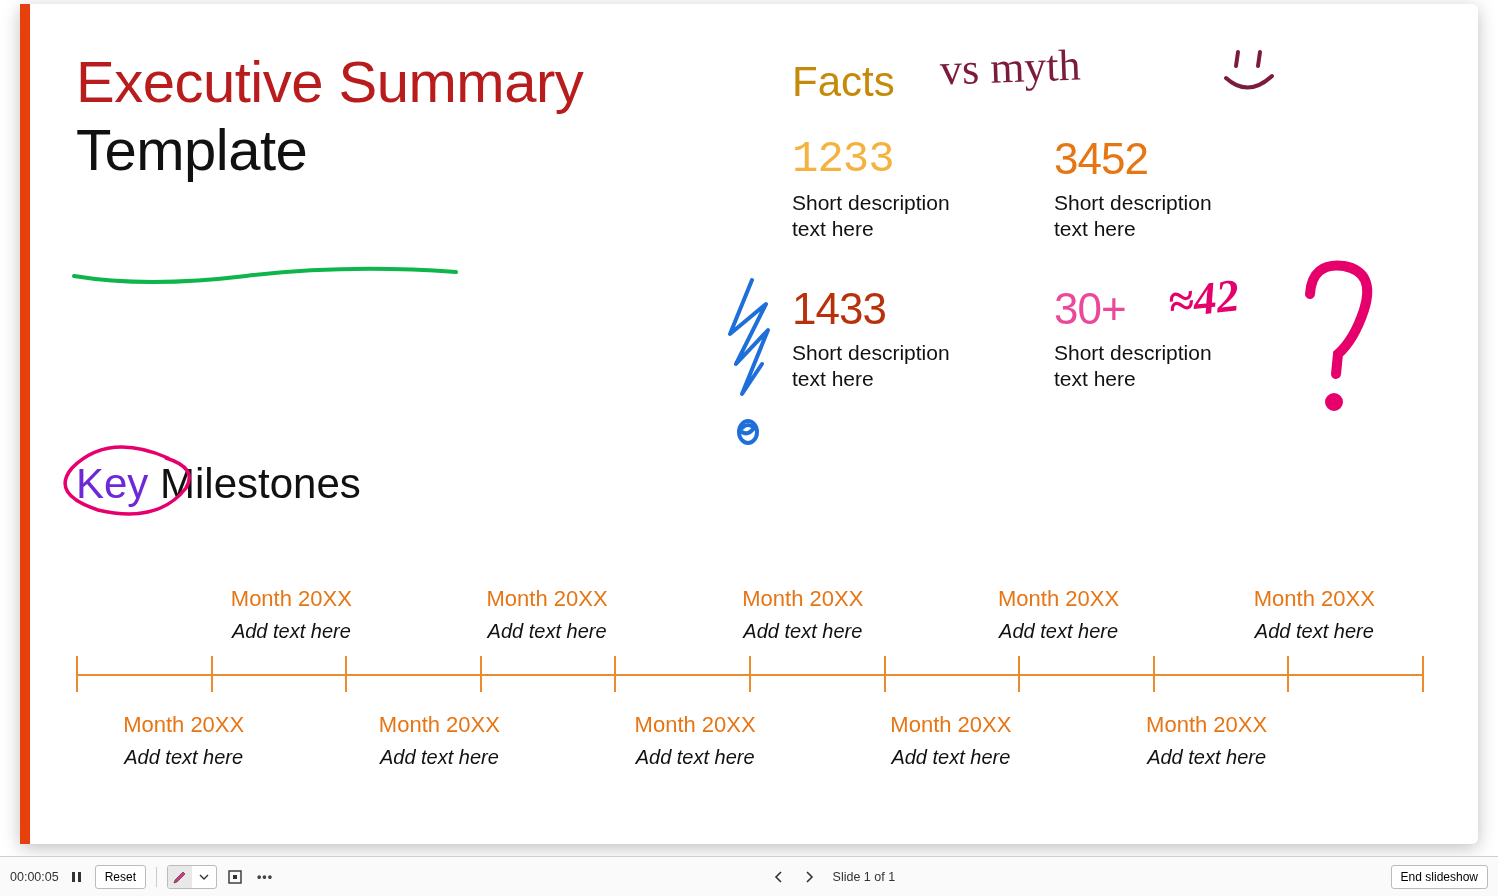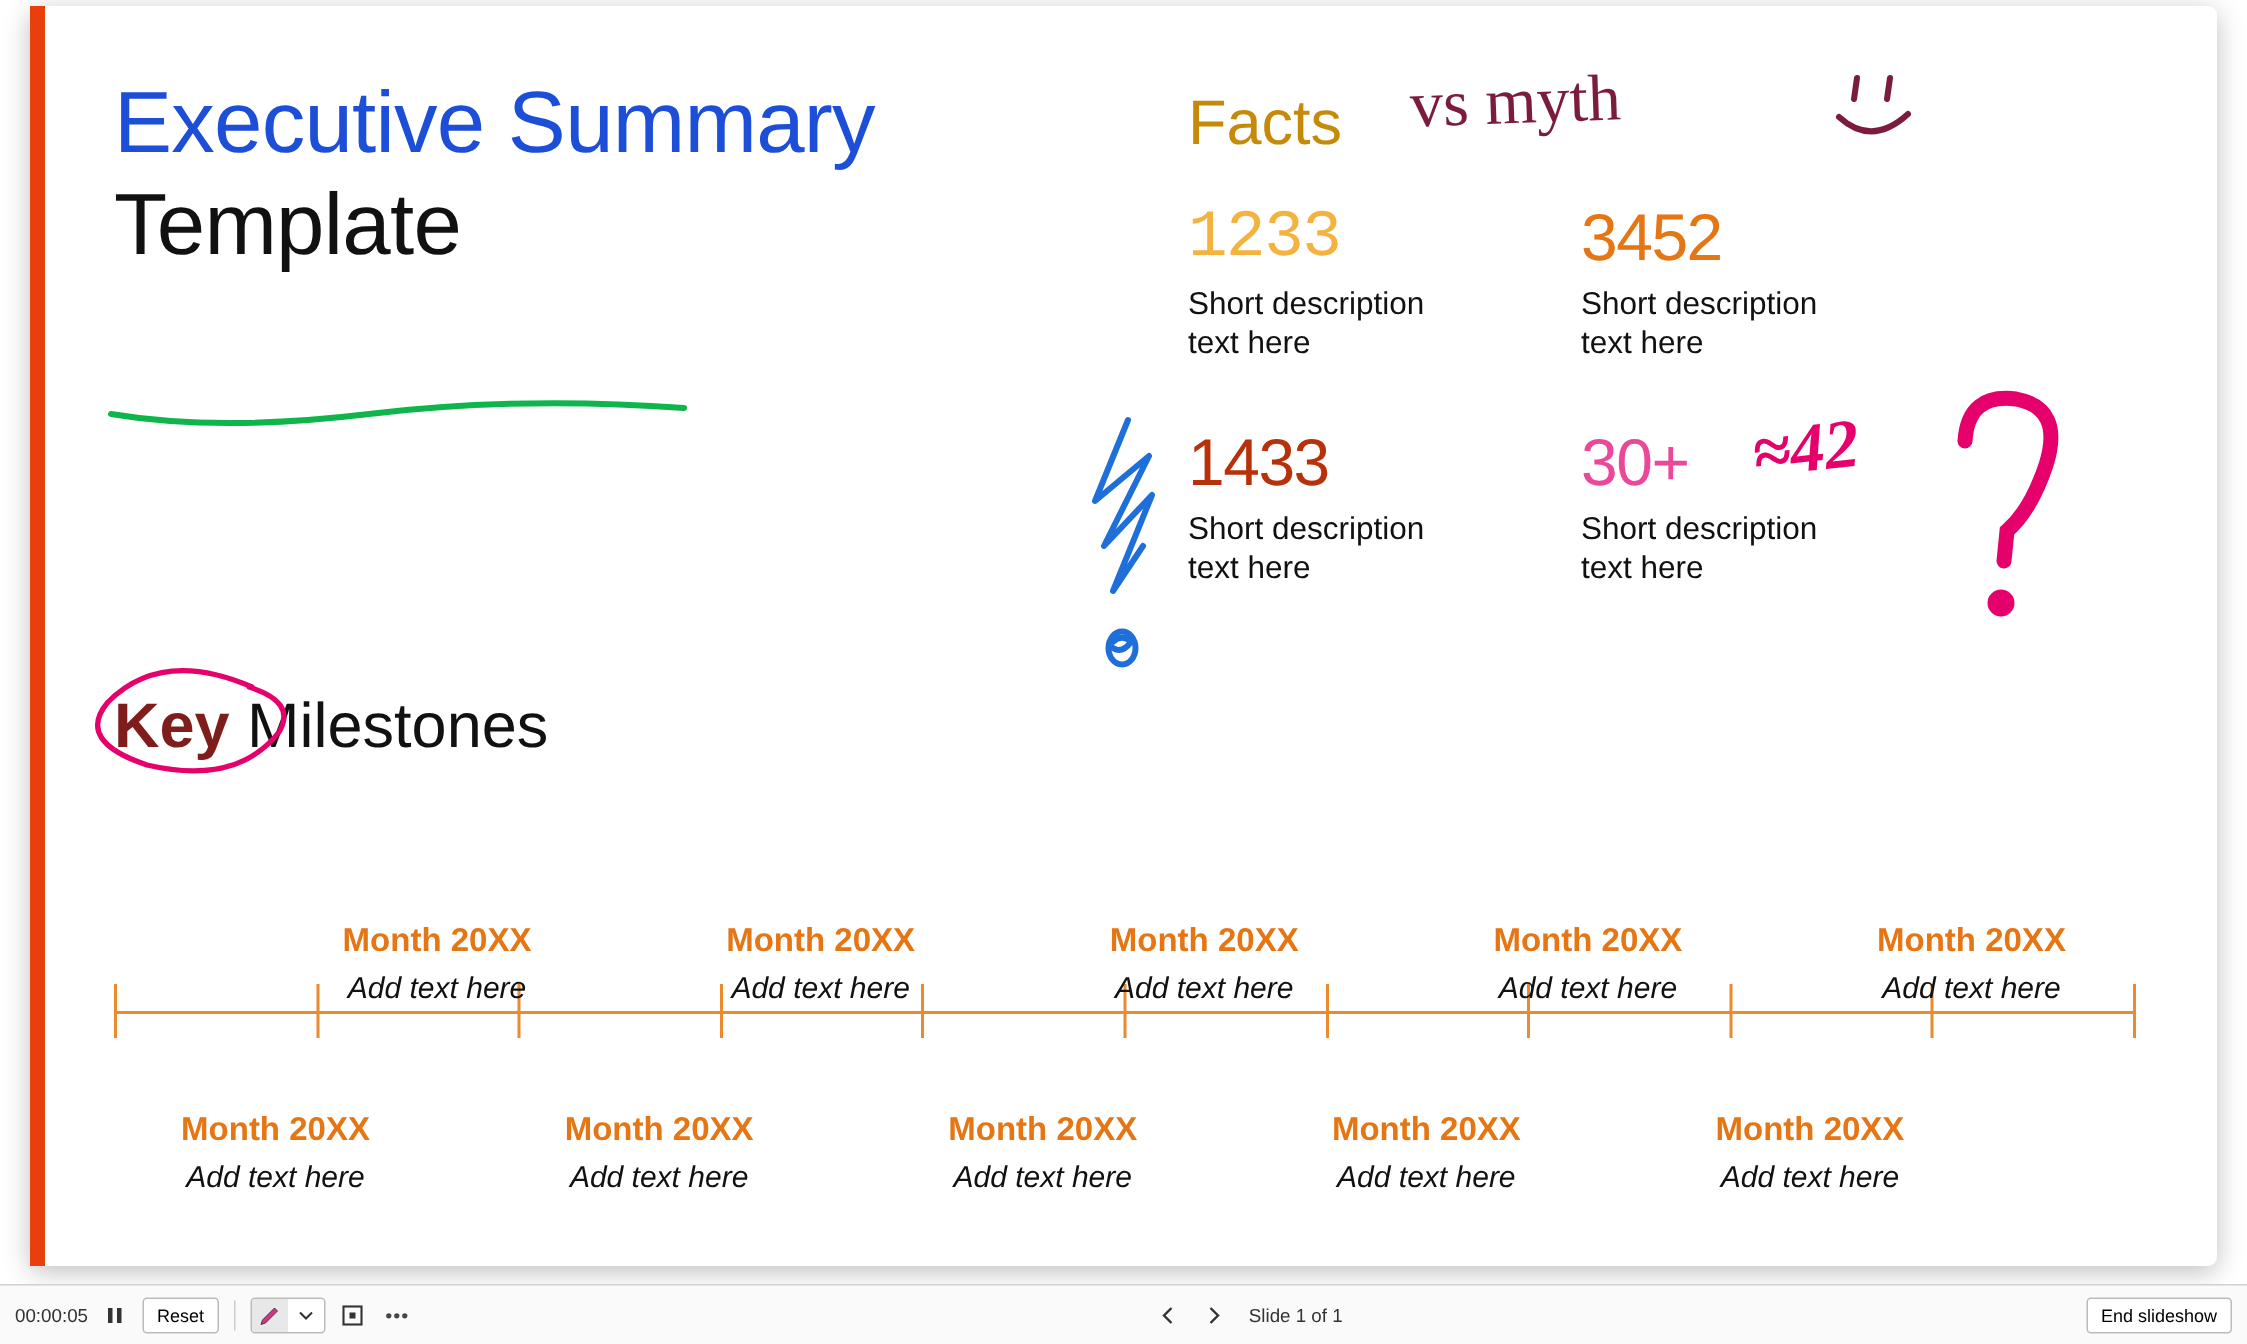--- a/index.html
+++ b/index.html
@@ -18,21 +18,21 @@
     width: 1458px; height: 840px;
     background: #fff;
     border-radius: 6px;
     box-shadow: 0 4px 18px rgba(0,0,0,0.25);
   }
   .orange-bar {
     position: absolute; left: 0; top: 0; bottom: 0; width: 10px;
     background: #e8400c;
   }
   
-  .title1 { position:absolute; left:56px; top:44px; font-size:58px; font-weight:400; color:#1d4ed8; letter-spacing:-0.5px;}
+  .title1 { position:absolute; left:56px; top:44px; font-size:58px; font-weight:400; color:#b91c1c; letter-spacing:-0.5px;}
   .title2 { position:absolute; left:56px; top:112px; font-size:58px; font-weight:400; color:#111; letter-spacing:-0.5px;}
   .subtitle { position:absolute; left:58px; top:232px; font-size:24px; color:#111;}
   .facts-label { position:absolute; left:772px; top:54px; font-size:42px; font-weight:400; color:#c68a0a;}
   
   .ann-vsmyth { position:absolute; left:920px; top:38px; font-size:44px; color:#7a1c3a; font-family:"Comic Sans MS","Bradley Hand",cursive; transform:rotate(-2deg);}
   .ann-smile { position:absolute; left:1200px; top:40px; }
   .ann-underline { position:absolute; left:46px; top:254px; }
   .ann-exclaim { position:absolute; left:692px; top:270px; }
   .ann-approx { position:absolute; left:1148px; top:268px; font-size:46px; color:#e6006b; font-family:"Comic Sans MS",cursive; font-weight:600; font-style:italic; transform:rotate(-6deg);}
   .ann-qmark { position:absolute; left:1270px; top:250px; }
@@ -40,27 +40,27 @@
   
   .fact { position:absolute; width:250px; }
   .fact .num { font-size:44px; font-weight:500; letter-spacing:-1px; }
   .fact .desc { font-size:21px; color:#111; line-height:1.25; margin-top:6px;}
   .f1 { left:772px; top:130px;} .f1 .num{color:#f4b23e;font-family:Liberation Mono, monospace;}
   .f2 { left:1034px; top:130px;} .f2 .num{color:#e67514;}
   .f3 { left:772px; top:280px;} .f3 .num{color:#b7310b;}
   .f4 { left:1034px; top:280px;} .f4 .num{color:#ec4899;}
   
   .km { position:absolute; left:56px; top:456px; font-size:42px; font-weight:400;}
-  .km .k1{color:#7f1d1d;font-weight:bold;} .km .k2{color:#111;}
+  .km .k1{color:#6d28d9;} .km .k2{color:#111;}
   
   .timeline { position:absolute; left:56px; right:56px; top:542px; height:250px; }
   .tl-line { position:absolute; left:0; right:0; top:128px; height:2px; background:#ec8a2e;}
   .tl-tick { position:absolute; width:2px; background:#ec8a2e; top:110px; height:36px;}
   .tl-item { position:absolute; width:180px; text-align:center;}
-  .tl-item .m { color:#e67514; font-size:22px; font-weight:700;margin-top:28px;}
+  .tl-item .m { color:#e67514; font-size:22px; font-weight:400;}
   .tl-item .t { color:#111; font-size:20px; font-style:italic; margin-top:8px;}
   .tl-top { top:40px; }
   .tl-bot { top:166px; }
   
   .toolbar {
     position:absolute; left:0; right:0; bottom:0; height:40px;
     border-top:1px solid #d0d0d0; background:#fafafa;
     display:flex; align-items:center; font-size:12.5px; color:#333;
     padding:0 10px; gap:6px;
   }

